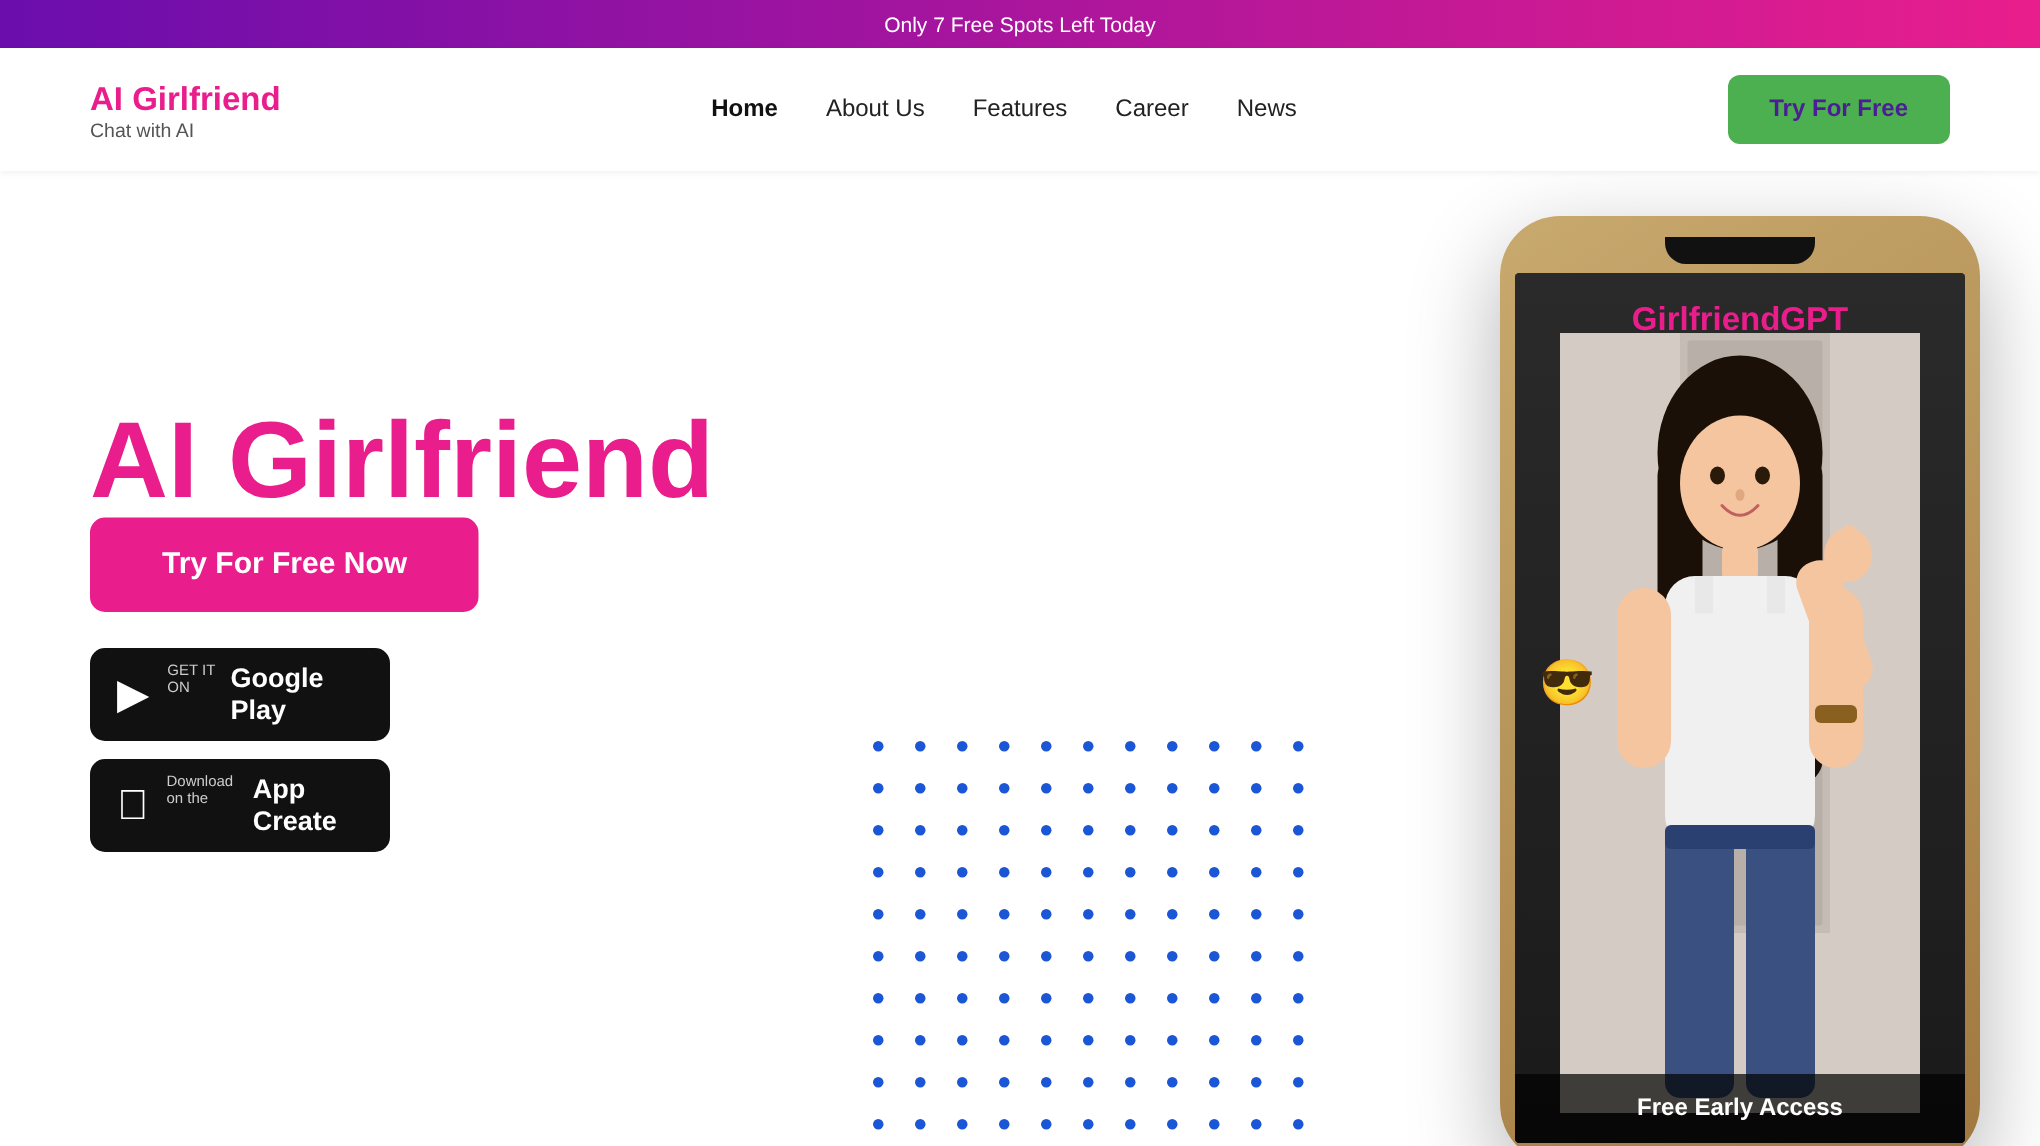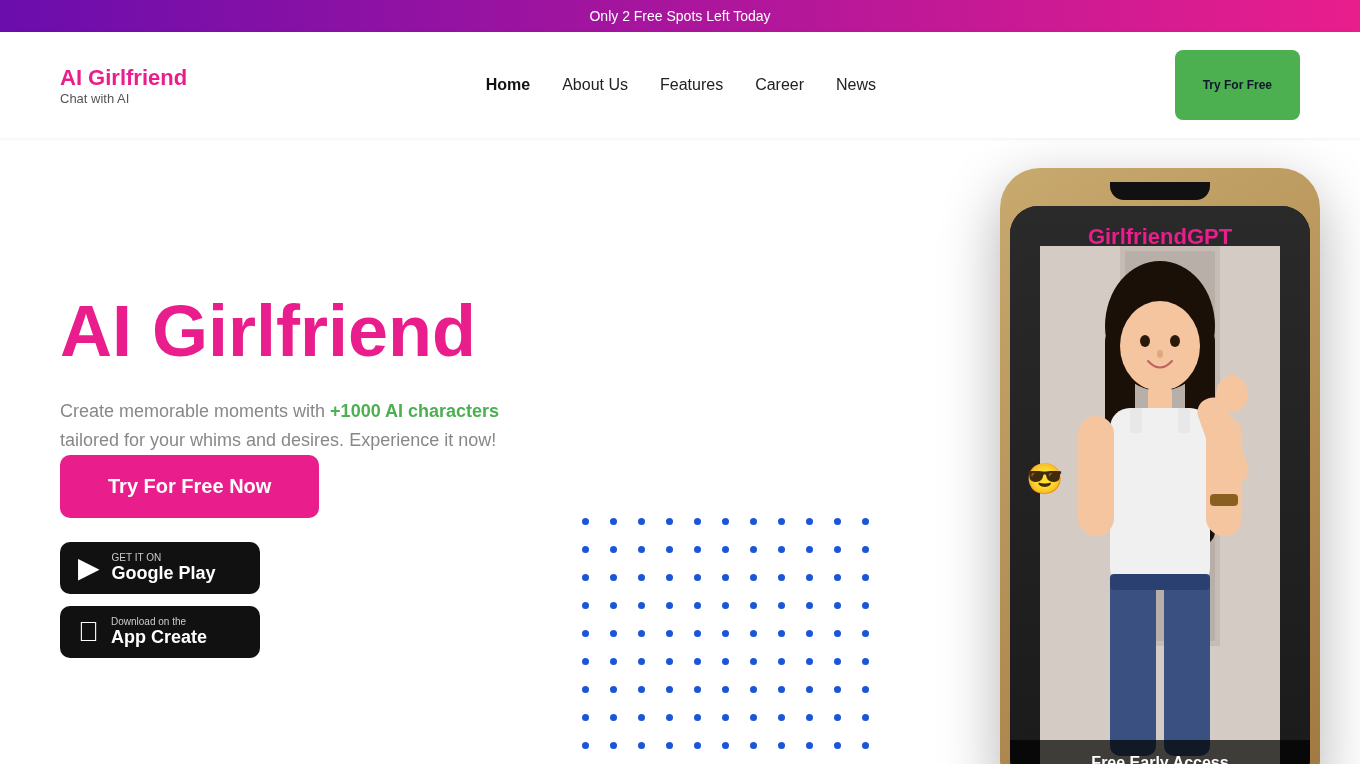--- a/index.html
+++ b/index.html
@@ -45,25 +45,25 @@
       color: #222;
       font-size: 16px;
       font-weight: 500;
     }
     .nav-links li a.active {
       font-weight: 800;
       color: #111;
     }
     .nav-cta {
       background: #4caf50;
-      color: #0f172a;
+      color: #4c1d95;
       border: none;
       border-radius: 8px;
-      padding: 28px 28px;
-      font-size: 12px;
+      padding: 14px 28px;
+      font-size: 16px;
       font-weight: 700;
       cursor: pointer;
     }
 
     
     .hero {
       display: flex;
       align-items: flex-start;
       padding: 60px 60px 40px 60px;
       position: relative;
@@ -126,21 +126,21 @@
       padding: 10px 18px;
       width: 200px;
       gap: 12px;
       cursor: pointer;
       text-decoration: none;
     }
     .store-btn-icon {
       font-size: 28px;
       line-height: 1;
     }
-    .store-btn-text { display: flex; flex-direction: column; }
+    .store-btn-text { display: flex; flex-direction: row; }
     .store-btn-small { font-size: 10px; color: #ccc; }
     .store-btn-big { font-size: 18px; font-weight: 700; }
 
     
     .dots-grid {
       position: absolute;
       right: 480px;
       top: 380px;
       display: grid;
       grid-template-columns: repeat(11, 18px);
@@ -172,21 +172,21 @@
     }
     .phone-notch {
       width: 100px;
       height: 18px;
       background: #111;
       border-radius: 0 0 14px 14px;
       margin: 0 auto 6px auto;
     }
     .phone-screen {
       background: #222;
-      border-radius: 28px;
+      border-radius: 3px;
       overflow: hidden;
       position: relative;
       height: 580px;
     }
     .phone-screen-inner {
       width: 100%;
       height: 100%;
       position: relative;
       background: linear-gradient(180deg, #2a2a2a 0%, #1a1a1a 100%);
       display: flex;
@@ -230,21 +230,21 @@
       transform: translateX(-50%);
       width: 240px;
       height: 520px;
       z-index: 3;
     }
   </style>
 </head>
 <body>
 
 <div class="top-banner">
-  <span>Only 2 Free Spots Left Today</span>
+  <span>Only 7 Free Spots Left Today</span>
 </div>
 
 <nav>
   <div class="logo-block">
     <span class="logo-title">AI Girlfriend</span>
     <span class="logo-sub">Chat with AI</span>
   </div>
 
   <ul class="nav-links">
     <li>
@@ -268,23 +268,20 @@
 </nav>
 
 <section class="hero">
 
   <div class="hero-left">
     <h1 class="hero-headline">
       <br>
       <span class="hero-headline-pink">AI Girlfriend</span>
     </h1>
 
-    <p class="hero-sub">
-      <span>Create memorable moments with </span><span class="highlight">+1000 AI characters</span><span> tailored for your whims and desires. Experience it now!</span>
-    </p>
 
     <a href="#" class="cta-button">Try For Free Now</a>
 
     <div class="store-buttons">
       <a href="#" class="store-btn">
         <span class="store-btn-icon">▶</span>
         <span class="store-btn-text">
           <span class="store-btn-small">GET IT ON</span>
           <span class="store-btn-big">Google Play</span>
         </span>

